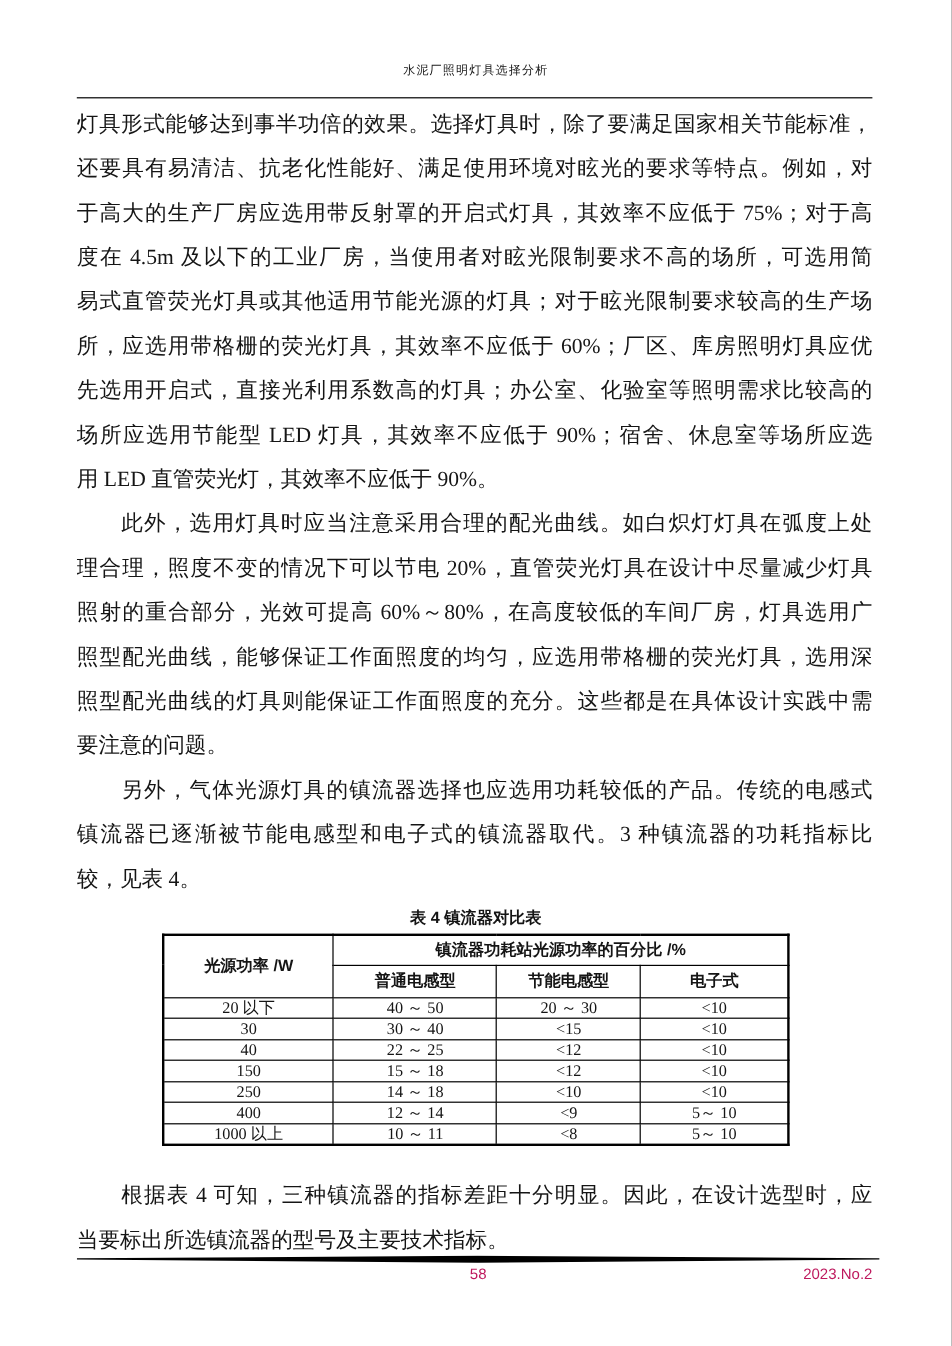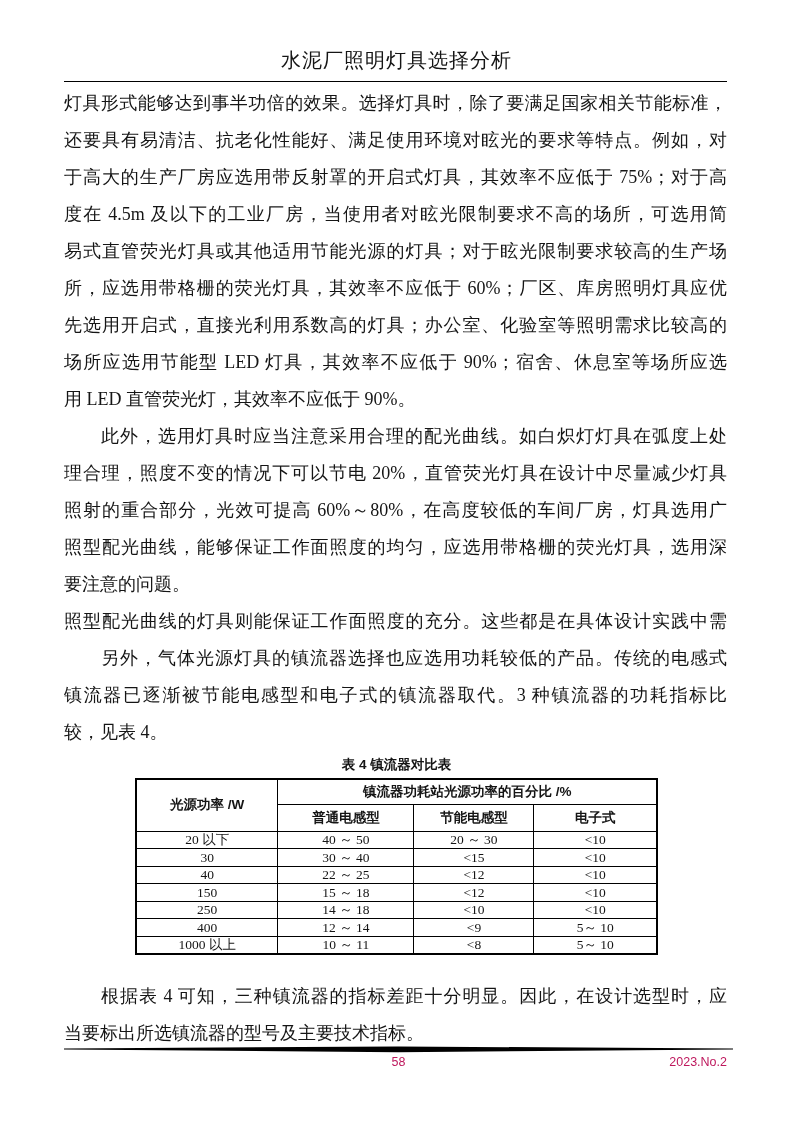--- a/index.html
+++ b/index.html
@@ -8,21 +8,21 @@
     width:793px; height:1122px;
     margin:0 auto;
     background:#ffffff;
     overflow:hidden;
     font-family:"Liberation Serif","DejaVu Serif",serif;
     color:#151515;
   }
   .running-title {
     margin-top:50px;
     text-align:center;
-    font-size:20px;
+    font-size:10px;
     line-height:20px;
     letter-spacing:1px;
   }
   .header-rule {
     margin:11px 66px 0 64px;
     border-top:1.6px solid #000;
   }
   .body-text {
     margin:3px 66px 0 64px;
     font-size:18px;
@@ -103,22 +103,22 @@
         <div class="line">所，应选用带格栅的荧光灯具，其效率不应低于 60%；厂区、库房照明灯具应优</div>
         <div class="line">先选用开启式，直接光利用系数高的灯具；办公室、化验室等照明需求比较高的</div>
         <div class="line">场所应选用节能型 LED 灯具，其效率不应低于 90%；宿舍、休息室等场所应选</div>
         <div class="line last">用 LED 直管荧光灯，其效率不应低于 90%。</div>
       </div>
       <div>
         <div class="line indent">此外，选用灯具时应当注意采用合理的配光曲线。如白炽灯灯具在弧度上处</div>
         <div class="line">理合理，照度不变的情况下可以节电 20%，直管荧光灯具在设计中尽量减少灯具</div>
         <div class="line">照射的重合部分，光效可提高 60%～80%，在高度较低的车间厂房，灯具选用广</div>
         <div class="line">照型配光曲线，能够保证工作面照度的均匀，应选用带格栅的荧光灯具，选用深</div>
+        <div class="line">照型配光曲线的灯具则能保证工作面照度的充分。这些都是在具体设计实践中需</div>
         <div class="line last">要注意的问题。</div>
-        <div class="line">照型配光曲线的灯具则能保证工作面照度的充分。这些都是在具体设计实践中需</div>
       </div>
       <div>
         <div class="line indent">另外，气体光源灯具的镇流器选择也应选用功耗较低的产品。传统的电感式</div>
         <div class="line">镇流器已逐渐被节能电感型和电子式的镇流器取代。3 种镇流器的功耗指标比</div>
         <div class="line last">较，见表 4。</div>
       </div>
     </div>
 
   <div class="table-caption">表 4  镇流器对比表</div>
 

